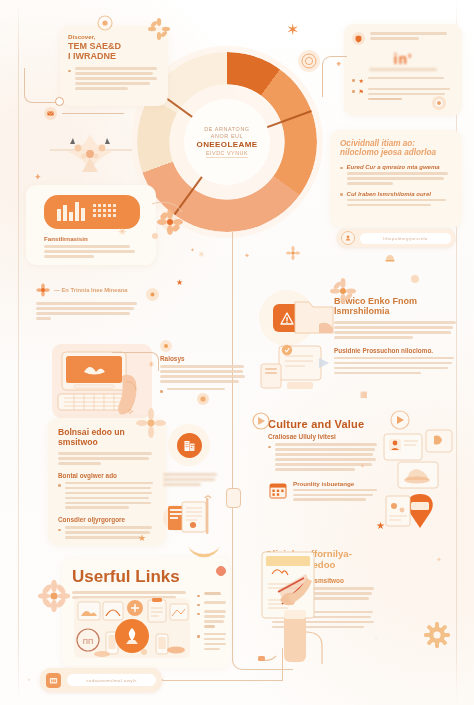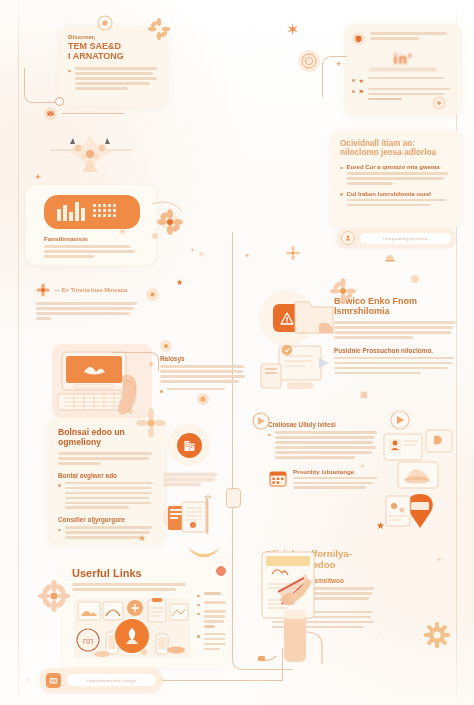--- a/index.html
+++ b/index.html
@@ -75,26 +75,39 @@
   .illus{position:absolute;}
 </style>
 </head>
 <body>
 
 <div class="canvas">
 
   <div class="margin-line" style="left:18px;"></div>
   <div class="margin-line" style="left:456px;"></div>
 
+  <div class="donut-wrap">
+    <div class="donut-halo"></div>
+    <div class="donut"></div>
+    <div class="donut-gap" style="transform:translate(-50%,0) rotate(36deg);"></div>
+    <div class="donut-gap" style="transform:translate(-50%,0) rotate(126deg);"></div>
+    <div class="donut-gap" style="transform:translate(-50%,0) rotate(250deg);"></div>
+    <div class="donut-center">
+      <div class="dc-l1">DE ARNATONG</div>
+      <div class="dc-l2">ANOR EUL</div>
+      <div class="dc-l3">ONEEOLEAME</div>
+      <div class="dc-l4">EIVDC VYNUK</div>
+    </div>
+  </div>
 
   <div class="card" style="left:60px;top:26px;width:108px;height:80px;">
     <div style="padding:7px 8px;">
       <div class="blurtxt sm" style="font-size:6.2px;color:#cf7a3b;">Discover,</div>
       <div class="blurtxt" style="font-size:9px;margin-top:1px;">TEM SAE&amp;D</div>
-      <div class="blurtxt" style="font-size:9px;">I ARNATONG</div>
+      <div class="blurtxt" style="font-size:9px;">I IWRADNE</div>
       <div class="bul" style="margin-top:6px;">
         <div class="dot"></div>
         <div class="lines blur1" style="flex:1;">
           <div class="ln" style="width:96%"></div>
             <div class="ln" style="width:92%"></div>
           <div class="ln" style="width:97%"></div>
             <div class="ln" style="width:88%"></div>
           <div class="ln" style="width:62%"></div>
         </div>
       </div>
@@ -224,21 +237,21 @@
   <div class="spark" style="left:336px;top:60px;font-size:6px;">❖</div>
   <div class="illus" style="left:428px;top:92px;width:22px;height:22px;">
     <svg width="22" height="22" viewBox="0 0 22 22">
         <circle cx="11" cy="11" r="7" fill="#fbe3cd"></circle>
         <circle cx="11" cy="11" r="3.5" fill="#fff"></circle>
         <circle cx="11" cy="11" r="2" fill="#f0a368"></circle>
       </svg>
   </div>
 
   <div class="card pale" style="left:330px;top:130px;width:132px;height:98px;">
-    <div style="padding:9px 10px;">
+    <div style="padding:9px 10px;font-style:italic;">
       <div class="blurtxt" style="font-size:8.2px;color:#eaa26b;">Ocividnall itiam ao:</div>
       <div class="blurtxt" style="font-size:8.2px;color:#eaa26b;">niloclomo jeosa adlorloa</div>
       <div class="bul" style="margin-top:7px;">
         <div class="dot"></div>
         <div style="flex:1;">
           <div class="blurtxt sm" style="font-size:6px;">Eured Cur a qmraizo mta gwema</div>
           <div class="lines blur1" style="margin-top:2px;">
             <div class="ln" style="width:96%"></div>
               <div class="ln" style="width:92%"></div>
               <div class="ln" style="width:44%"></div>
@@ -409,21 +422,21 @@
           <ellipse cx="18.6" cy="18.6" rx="4.4" ry="2.4" transform="rotate(-45 18.6 18.6)"></ellipse>
         </g>
         <circle cx="13" cy="13" r="3" fill="#ef9c55"></circle>
       </svg>
   </div>
   <div class="spark" style="left:360px;top:390px;font-size:8px;color:#f1b98c;">▦</div>
 
   <div class="card" style="left:48px;top:418px;width:118px;height:128px;">
     <div style="padding:9px 10px;">
       <div class="blurtxt" style="font-size:8.6px;color:#c4622a;">Bolnsai edoo un</div>
-      <div class="blurtxt" style="font-size:8.6px;color:#c4622a;">ogmeliony</div>
+      <div class="blurtxt" style="font-size:8.6px;color:#c4622a;">smsitwoo</div>
       <div class="lines blur1" style="margin-top:5px;">
         <div class="ln" style="width:96%"></div>
           <div class="ln" style="width:93%"></div>
           <div class="ln" style="width:44%"></div>
       </div>
       <div class="blurtxt sm" style="font-size:6.4px;margin-top:7px;">Bontal ovglwer ado</div>
       <div class="bul" style="margin-top:3px;">
         <div class="dot"></div>
         <div class="lines blur1" style="flex:1;">
           <div class="ln" style="width:97%"></div>
@@ -496,20 +509,21 @@
           <path d="M24 16h16M24 20h16M24 24h16M24 28h11"></path>
         </g>
       <rect x="44" y="6" width="2.4" height="36" rx="1" fill="#f1c49f"></rect>
       <path d="M43 6 q3 -4 6 0" stroke="#f1c49f" stroke-width="1.4" fill="none"></path>
       <circle cx="31" cy="33" r="3" fill="#e8702a" opacity=".85"></circle>
     </svg>
   </div>
   <div class="spark" style="left:138px;top:533px;font-size:9px;color:#eea264;">★</div>
 
   <div style="position:absolute;left:268px;top:418px;width:112px;">
+    <div class="h-title" style="font-size:11px;color:#c2591f;">Culture and Value</div>
     <div class="blurtxt sm" style="font-size:6.4px;margin-top:3px;">Craliosae Ulluly Ivitesi</div>
     <div class="bul" style="margin-top:3px;">
       <div class="dot"></div>
       <div class="lines blur1" style="flex:1;">
         <div class="ln" style="width:97%"></div>
           <div class="ln" style="width:95%"></div>
           <div class="ln" style="width:93%"></div>
         <div class="ln" style="width:96%"></div>
           <div class="ln" style="width:92%"></div>
           <div class="ln" style="width:76%"></div>
@@ -564,21 +578,21 @@
       <g stroke="#f0cdac" stroke-width=".7">
           <path d="M9 106h18M9 110h12"></path>
         </g>
     </svg>
   </div>
   <div class="spark" style="left:376px;top:520px;font-size:10px;color:#e8702a;">★</div>
   <div class="spark" style="left:360px;top:462px;font-size:6px;color:#f3c09a;">✦</div>
 
   <div class="card paler" style="left:62px;top:558px;width:168px;height:110px;">
     <div style="padding:9px 10px;">
-      <div class="blurtxt" style="font-size:11px;color:#c4622a;filter:blur(.45px);">Userful Links</div>
+      <div class="blurtxt" style="font-size:17px;color:#c4622a;filter:blur(.45px);">Userful Links</div>
       <div class="lines blur1" style="margin-top:4px;width:118px;">
         <div class="ln" style="width:97%"></div>
           <div class="ln" style="width:88%"></div>
       </div>
     </div>
 
     <div class="illus" style="left:10px;top:38px;width:120px;height:64px;">
       <svg width="120" height="64" viewBox="0 0 120 64">
         <rect x="2" y="2" width="116" height="60" rx="6" fill="#fdf2e6" opacity=".8"></rect>
         <rect x="6" y="6" width="22" height="18" rx="2" fill="#fdfaf5" stroke="#eecfb2" stroke-width=".8"></rect>

